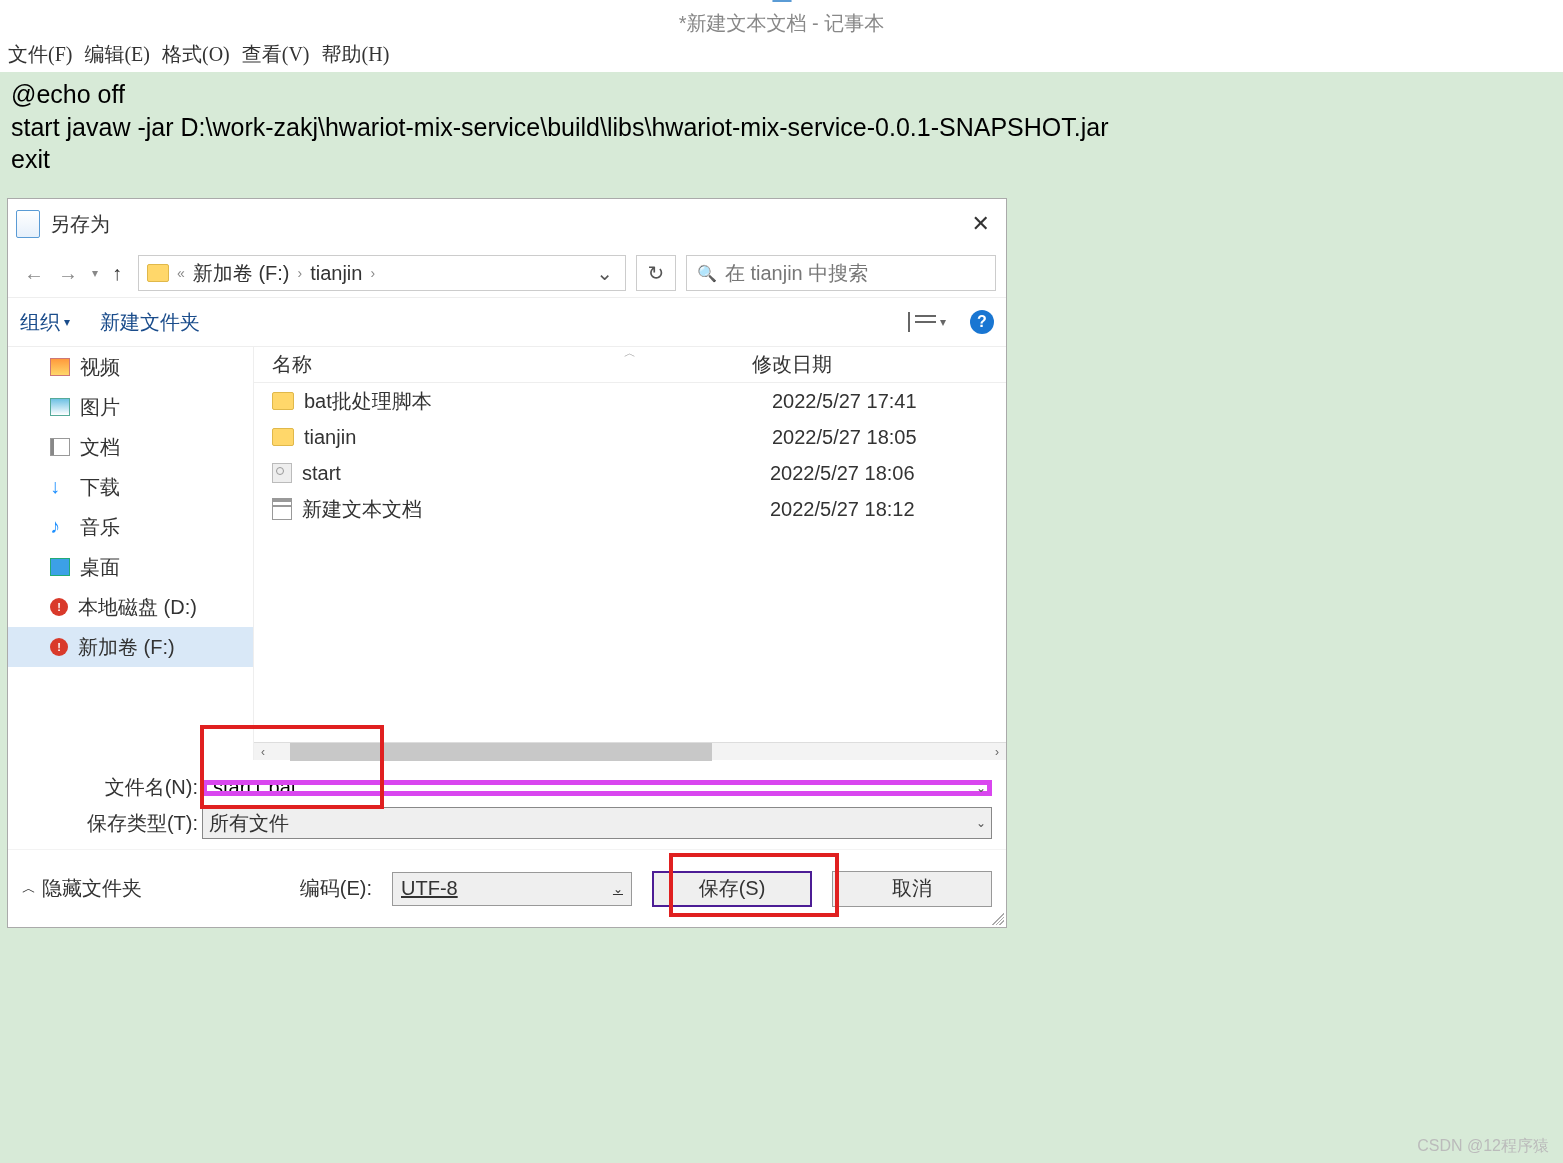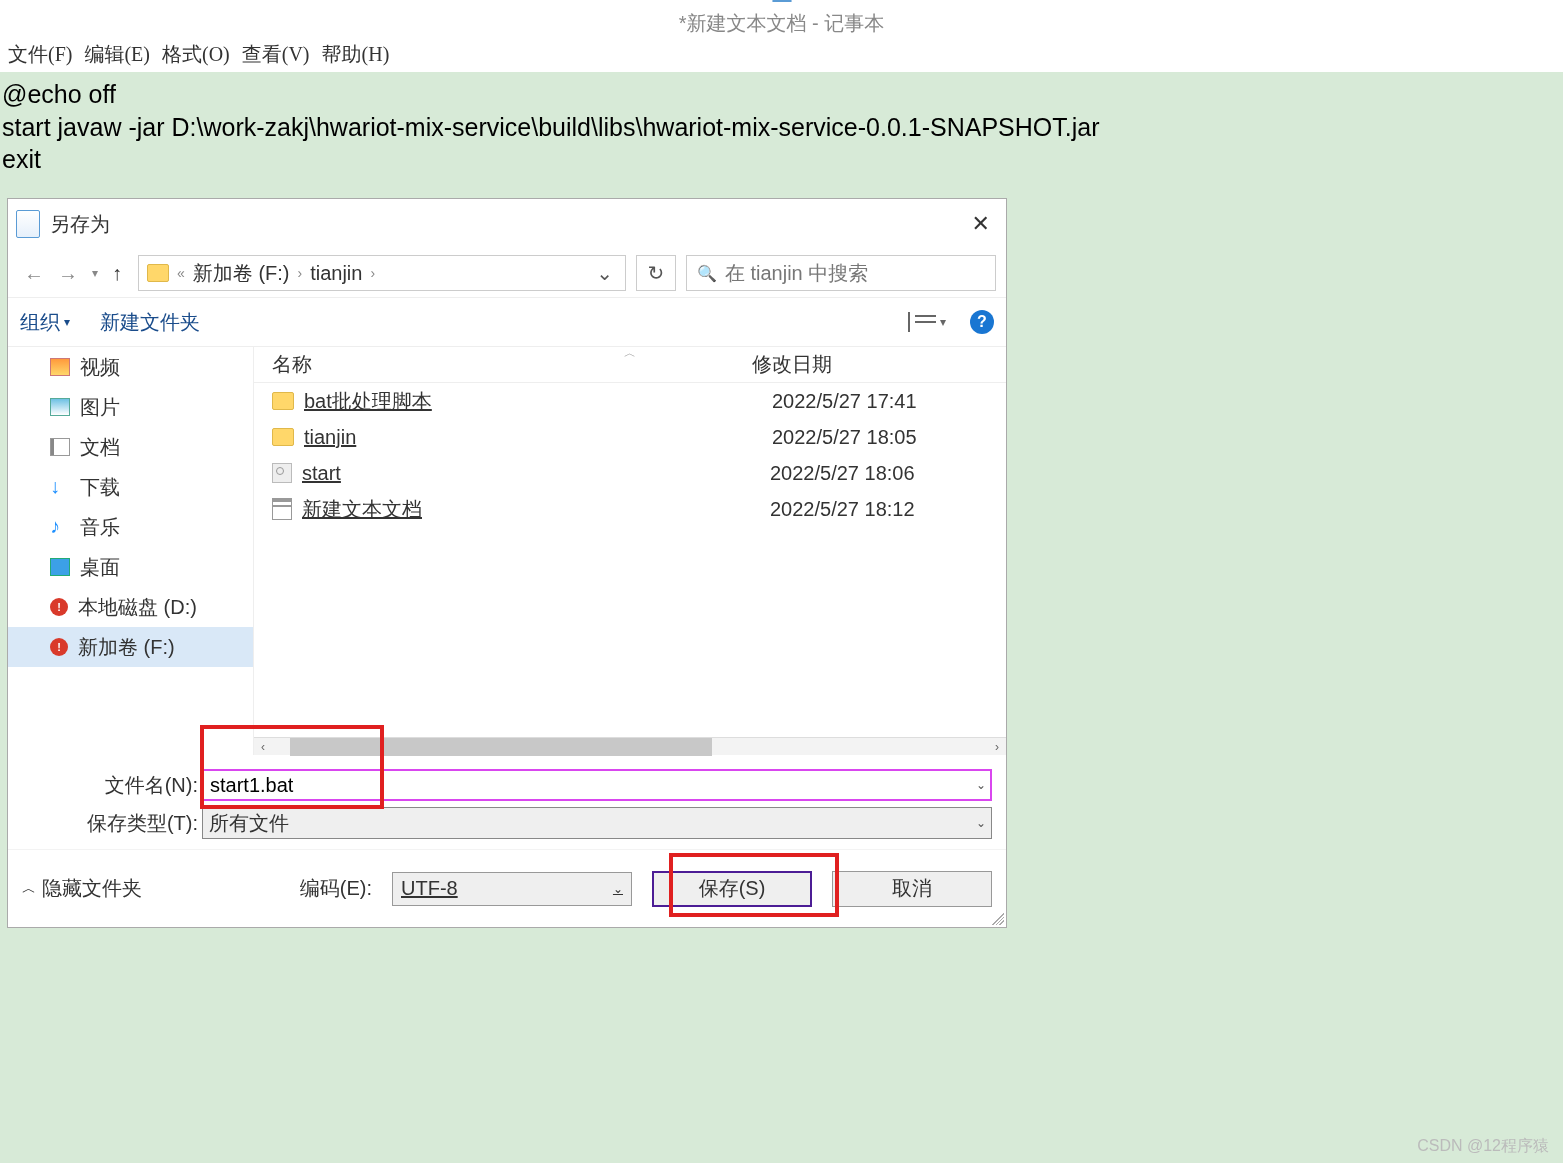--- a/index.html
+++ b/index.html
@@ -8,21 +8,21 @@
     
     .notepad-title { background: #fff; height: 36px; display: flex; align-items: center; padding: 0 8px; gap: 8px; flex-direction: column; }
     .notepad-icon { width: 20px; height: 24px; border: 1px solid #5a9bd5; background: linear-gradient(#fff, #e6f0fb); border-radius: 2px; }
     .notepad-title-text { color: #888; }
     
     
     .menu-bar { background: #fff; height: 36px; display: flex; align-items: center; padding: 0 8px; gap: 12px;  }
     .menu-item { color: #333; cursor: default; font-family: Liberation Serif, serif; }
     
     
-    .editor { background: #d7ead7; padding: 6px 2px; font-size: 25px; color: #000; font-family: Consolas, "Microsoft YaHei", monospace; line-height: 1.3; height: 120px; }
+    .editor { background: #d7ead7; padding: 6px 11px; font-size: 25px; color: #000; font-family: Consolas, "Microsoft YaHei", monospace; line-height: 1.3; height: 120px; }
     
     
     .dialog { position: absolute; top: 198px; left: 7px; width: 1000px; height: 730px; background: #fff; border: 1px solid #aaa; display: flex; flex-direction: column; }
     .dlg-title { height: 50px; display: flex; align-items: center; justify-content: space-between; padding: 8px 8px; }
     .dlg-title-left { display: flex; align-items: center; gap: 10px; }
     .dlg-file-icon { width: 24px; height: 28px; border: 1px solid #5a9bd5; background: linear-gradient(#fff,#e6f0fb); border-radius: 2px; }
     .close-x { font-size: 22px; padding: 4px 8px; cursor: default; }
     
     
     .nav-row { display: flex; align-items: center; gap: 10px; height: 48px; padding: 0 10px; }
@@ -65,33 +65,33 @@
     .sort-hint { position:absolute; left:50%; top:-2px; font-size:12px; color:#999; transform:translateX(-50%); }
     .columns { display:flex; height: 36px; align-items:center; border-bottom:1px solid #eee; padding: 0 18px;}
     .col-name-h { width: 480px; }
     .col-date-h { }
     .file-rows { flex:1; }
     .file-row { display:flex; align-items:center; padding: 4px 18px; height: 36px; gap:10px;}
     .fi-folder { width:22px; height:18px; background:#ffd76a; border:1px solid #e0b84a; border-radius:2px; flex-shrink:0;}
     .fi-bat { width:20px; height:20px; background:#eee; border:1px solid #bbb; flex-shrink:0; position:relative;}
     .fi-bat::after{content:"";position:absolute;top:3px;left:3px;width:6px;height:6px;border:1px solid #999;border-radius:50%;}
     .fi-txt { width:20px; height:22px; background:#fff; border:1px solid #999; flex-shrink:0; box-shadow: inset 0 3px #999, inset 0 6px #fff, inset 0 8px #999;}
-    .fr-name { width: 458px; text-decoration: underline; }
+    .fr-name { width: 458px; }
     
     .hscroll { height: 18px; background:#f3f3f3; display:flex; align-items:center; border-top:1px solid #ddd;}
     .hscroll-track { flex:1; height:18px; position:relative; margin:0 18px;}
     .hscroll-thumb { position:absolute; left:0; width:62%; height:100%; background:#c8c8c8;}
     .hscroll-arrow { width:18px; text-align:center; color:#666; font-size:12px;}
     
     
     .footer-inputs { padding: 14px 14px 4px 14px; }
     .input-row { display:flex; align-items:center; gap: 4px; margin-bottom: 6px; }
     .input-label { width: 176px; text-align:right; }
     .input-wrap { position:relative; flex:1; }
-    .text-input { width:100%; height:32px; border:2px solid #d946ef; padding: 0 24px 0 6px; font-size:20px; background:#fff; }
+    .text-input { width:100%; height:16px; border:5px solid #d946ef; padding: 0 24px 0 6px; font-size:20px; background:#fff; }
     .combo { width:100%; height:32px; border:1px solid #888; padding: 0 24px 0 6px; font-size:20px; background:#efefef; display:flex; align-items:center; }
     .combo-arrow { position:absolute; right:6px; top:50%; transform:translateY(-50%); font-size:12px; color:#555; pointer-events:none;}
     .highlight-box { position:absolute; border:4px solid #e02020; pointer-events:none;}
     .hl1 { top: 526px; left: 192px; width: 184px; height: 84px; }
     
     
     .dlg-bottom { display:flex; align-items:center; height: 78px; padding: 0 14px; gap: 20px; border-top: 1px solid #f3f3f3; margin-top: auto;}
     .hide-folders { display:flex; align-items:center; gap:6px; flex-shrink:0;}
     .caret-up { font-size: 14px;}
     .spacer { flex:1; }

